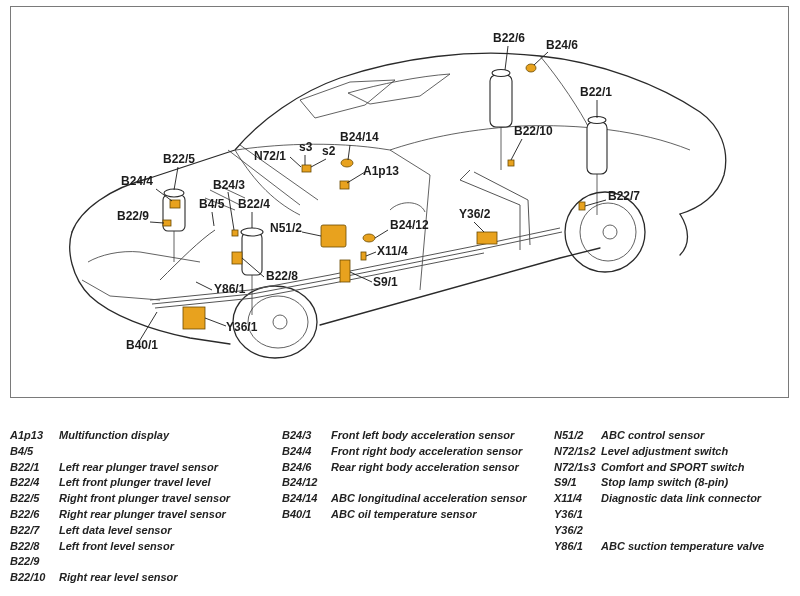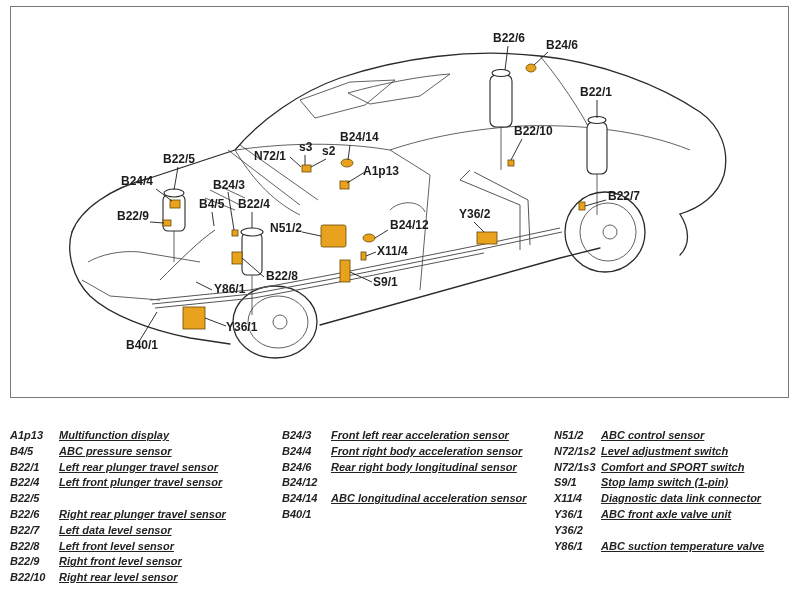--- a/index.html
+++ b/index.html
@@ -11,21 +11,21 @@
   .lbl { font: bold 12px "Liberation Sans", sans-serif; fill: #1c1c1c; }
   .outline { fill: none; stroke: #2a2a2a; stroke-width: 1.3; stroke-linejoin: round; stroke-linecap: round; }
   .thin { fill: none; stroke: #3a3a3a; stroke-width: 0.8; }
   .pipe { fill: none; stroke: #555; stroke-width: 1; }
   .part { stroke: #6a4a00; stroke-width: 0.8; }
   .leader { stroke: #1c1c1c; stroke-width: 0.9; fill: none; }
   .strut { fill: #fff; stroke: #2a2a2a; stroke-width: 1.1; }
   .legend { position: absolute; top: 428px; font-size: 11px; font-weight: bold; font-style: italic; color: #222; }
   .legend .row { display: flex; line-height: 15.8px; }
   .legend .code { flex: 0 0 auto; }
-  .legend .desc { flex: 1 1 auto; text-decoration: underline; }
+  .legend .desc { flex: 1 1 auto; }
   #legend-col-1 { left: 10px; width: 270px; }
   #legend-col-1 .code { width: 49px; }
   #legend-col-2 { left: 282px; width: 250px; }
   #legend-col-2 .code { width: 49px; }
   #legend-col-3 { left: 554px; width: 240px; }
   #legend-col-3 .code { width: 47px; }
 </style>
 </head>
 <body>
 
@@ -169,102 +169,101 @@
     </g>
 </svg>
 
 <div class="legend" id="legend-col-1">
     <div class="row">
       <span class="code">A1p13</span>
       <span class="desc">Multifunction display</span>
     </div>
     <div class="row">
       <span class="code">B4/5</span>
-      <span class="desc">ABC pressure sensor</span>
     </div>
     <div class="row">
       <span class="code">B22/1</span>
       <span class="desc">Left rear plunger travel sensor</span>
     </div>
     <div class="row">
       <span class="code">B22/4</span>
-      <span class="desc">Left front plunger travel sensor</span>
+      <span class="desc">Left front plunger travel level</span>
     </div>
     <div class="row">
       <span class="code">B22/5</span>
+      <span class="desc">Right front plunger travel sensor</span>
     </div>
     <div class="row">
       <span class="code">B22/6</span>
       <span class="desc">Right rear plunger travel sensor</span>
     </div>
     <div class="row">
       <span class="code">B22/7</span>
       <span class="desc">Left data level sensor</span>
     </div>
     <div class="row">
       <span class="code">B22/8</span>
       <span class="desc">Left front level sensor</span>
     </div>
     <div class="row">
       <span class="code">B22/9</span>
-      <span class="desc">Right front level sensor</span>
     </div>
     <div class="row">
       <span class="code">B22/10</span>
       <span class="desc">Right rear level sensor</span>
     </div>
   </div>
 <div class="legend" id="legend-col-2">
     <div class="row">
       <span class="code">B24/3</span>
-      <span class="desc">Front left rear acceleration sensor</span>
+      <span class="desc">Front left body acceleration sensor</span>
     </div>
     <div class="row">
       <span class="code">B24/4</span>
       <span class="desc">Front right body acceleration sensor</span>
     </div>
     <div class="row">
       <span class="code">B24/6</span>
-      <span class="desc">Rear right body longitudinal sensor</span>
+      <span class="desc">Rear right body acceleration sensor</span>
     </div>
     <div class="row">
       <span class="code">B24/12</span>
     </div>
     <div class="row">
       <span class="code">B24/14</span>
       <span class="desc">ABC longitudinal acceleration sensor</span>
     </div>
     <div class="row">
       <span class="code">B40/1</span>
+      <span class="desc">ABC oil temperature sensor</span>
     </div>
   </div>
 <div class="legend" id="legend-col-3">
     <div class="row">
       <span class="code">N51/2</span>
       <span class="desc">ABC control sensor</span>
     </div>
     <div class="row">
       <span class="code">N72/1s2</span>
       <span class="desc">Level adjustment switch</span>
     </div>
     <div class="row">
       <span class="code">N72/1s3</span>
       <span class="desc">Comfort and SPORT switch</span>
     </div>
     <div class="row">
       <span class="code">S9/1</span>
-      <span class="desc">Stop lamp switch (1-pin)</span>
+      <span class="desc">Stop lamp switch (8-pin)</span>
     </div>
     <div class="row">
       <span class="code">X11/4</span>
       <span class="desc">Diagnostic data link connector</span>
     </div>
     <div class="row">
       <span class="code">Y36/1</span>
-      <span class="desc">ABC front axle valve unit</span>
     </div>
     <div class="row">
       <span class="code">Y36/2</span>
     </div>
     <div class="row">
       <span class="code">Y86/1</span>
       <span class="desc">ABC suction temperature valve</span>
     </div>
   </div>
 

